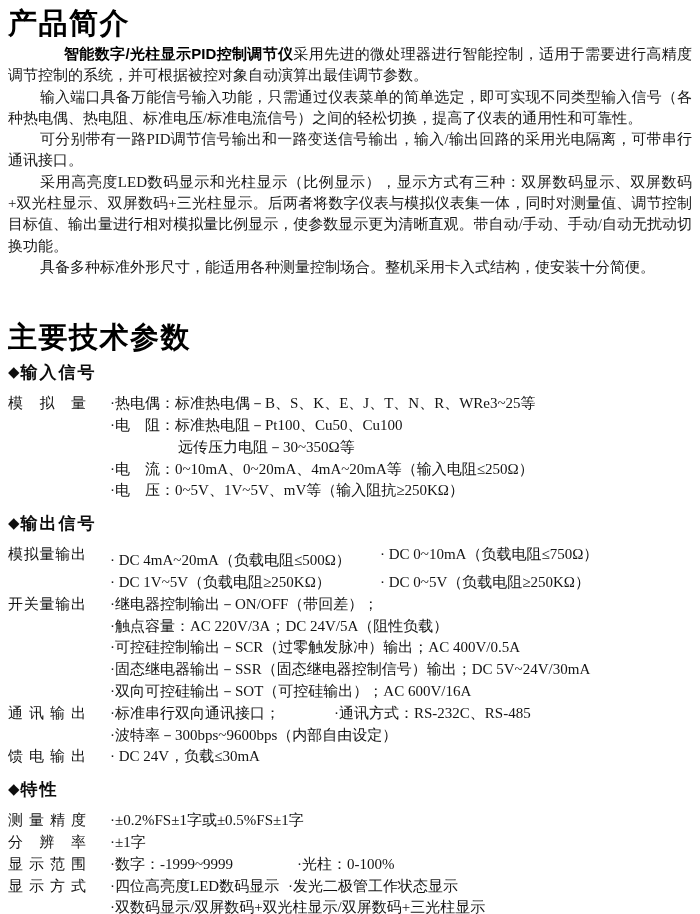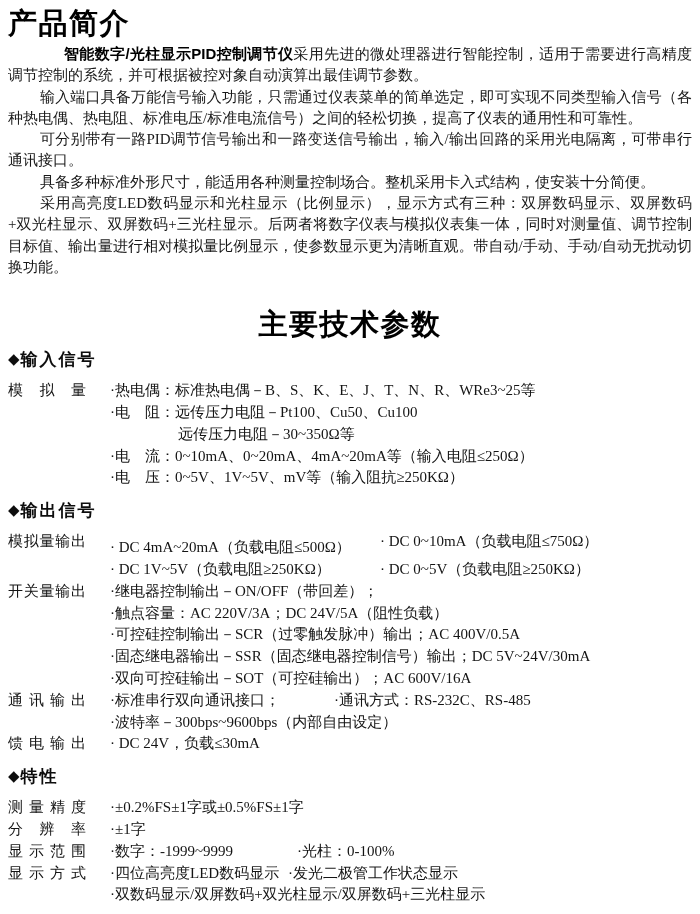--- a/index.html
+++ b/index.html
@@ -19,21 +19,21 @@
   }
   .intro{margin-top:6px;}
   .intro p{
     margin:0;font-size:15px;line-height:21.3px;
     text-indent:32px;text-align:justify;color:#181818;
   }
   .intro b{
     font-family:"Liberation Sans","DejaVu Sans",sans-serif;
     font-weight:bold;color:#000;margin-left:24px;
   }
-  .specs-title{margin-top:33px;text-align:center;}
+  .specs-title{margin-top:46px;}
 
   .sub-heading{
     margin:11px 0 0 0;
     font-size:17px;font-weight:700;line-height:22px;
     letter-spacing:2px;color:#0d0d0d;
   }
   .sub-heading .diamond{
     font-size:15px;letter-spacing:0;margin-right:1px;
     position:relative;top:-1px;
   }
@@ -58,39 +58,39 @@
 </head>
 <body>
 
 <div class="page" data-name="document-page">
   <h1 class="doc-title" data-name="intro-title">产品简介</h1>
 
   <div class="intro" data-name="intro-paragraphs">
       <p data-name="intro-paragraph"><b data-name="intro-lead-bold">智能数字/光柱显示PID控制调节仪</b>采用先进的微处理器进行智能控制，适用于需要进行高精度调节控制的系统，并可根据被控对象自动演算出最佳调节参数。</p>
       <p data-name="intro-paragraph">输入端口具备万能信号输入功能，只需通过仪表菜单的简单选定，即可实现不同类型输入信号（各种热电偶、热电阻、标准电压/标准电流信号）之间的轻松切换，提高了仪表的通用性和可靠性。</p>
       <p data-name="intro-paragraph">可分别带有一路PID调节信号输出和一路变送信号输出，输入/输出回路的采用光电隔离，可带串行通讯接口。</p>
+      <p data-name="intro-paragraph">采用高亮度LED数码显示和光柱显示（比例显示），显示方式有三种：双屏数码显示、双屏数码+双光柱显示、双屏数码+三光柱显示。后两者将数字仪表与模拟仪表集一体，同时对测量值、调节控制目标值、输出量进行相对模拟量比例显示，使参数显示更为清晰直观。带自动/手动、手动/自动无扰动切换功能。</p>
       <p data-name="intro-paragraph">具备多种标准外形尺寸，能适用各种测量控制场合。整机采用卡入式结构，使安装十分简便。</p>
-      <p data-name="intro-paragraph">采用高亮度LED数码显示和光柱显示（比例显示），显示方式有三种：双屏数码显示、双屏数码+双光柱显示、双屏数码+三光柱显示。后两者将数字仪表与模拟仪表集一体，同时对测量值、调节控制目标值、输出量进行相对模拟量比例显示，使参数显示更为清晰直观。带自动/手动、手动/自动无扰动切换功能。</p>
     </div>
 
   <h1 class="doc-title specs-title" data-name="specs-title">主要技术参数</h1>
 
   <div data-name="spec-sections" id="sections">
       <section data-name="spec-section">
         <h2 class="sub-heading" data-name="spec-section-heading"><span class="diamond" data-name="diamond-icon">◆</span>输入信号</h2>
         <div class="rows-gap"></div>
         <div class="spec-row" data-name="spec-row">
           <div class="spec-label" data-name="spec-row-label">
             <span>模</span>
             <span>拟</span>
             <span>量</span>
           </div>
           <div class="spec-content" data-name="spec-row-content">
             <div class="spec-line" data-name="spec-line"><span class="seg" data-name="spec-text">·热电偶：标准热电偶－B、S、K、E、J、T、N、R、WRe3~25等</span></div>
-            <div class="spec-line" data-name="spec-line"><span class="seg" data-name="spec-text">·电　阻：远传压力电阻－Pt100、Cu50、Cu100</span></div>
+            <div class="spec-line" data-name="spec-line"><span class="seg" data-name="spec-text">·电　阻：标准热电阻－Pt100、Cu50、Cu100</span></div>
             <div class="spec-line" data-name="spec-line"><span class="seg" data-name="spec-text" style="padding-left: 68px;">远传压力电阻－30~350Ω等</span></div>
             <div class="spec-line" data-name="spec-line"><span class="seg" data-name="spec-text">·电　流：0~10mA、0~20mA、4mA~20mA等（输入电阻≤250Ω）</span></div>
             <div class="spec-line" data-name="spec-line"><span class="seg" data-name="spec-text">·电　压：0~5V、1V~5V、mV等（输入阻抗≥250KΩ）</span></div>
           </div>
         </div>
       </section>
       <section data-name="spec-section">
         <h2 class="sub-heading" data-name="spec-section-heading"><span class="diamond" data-name="diamond-icon">◆</span>输出信号</h2>
         <div class="rows-gap"></div>
         <div class="spec-row" data-name="spec-row">

